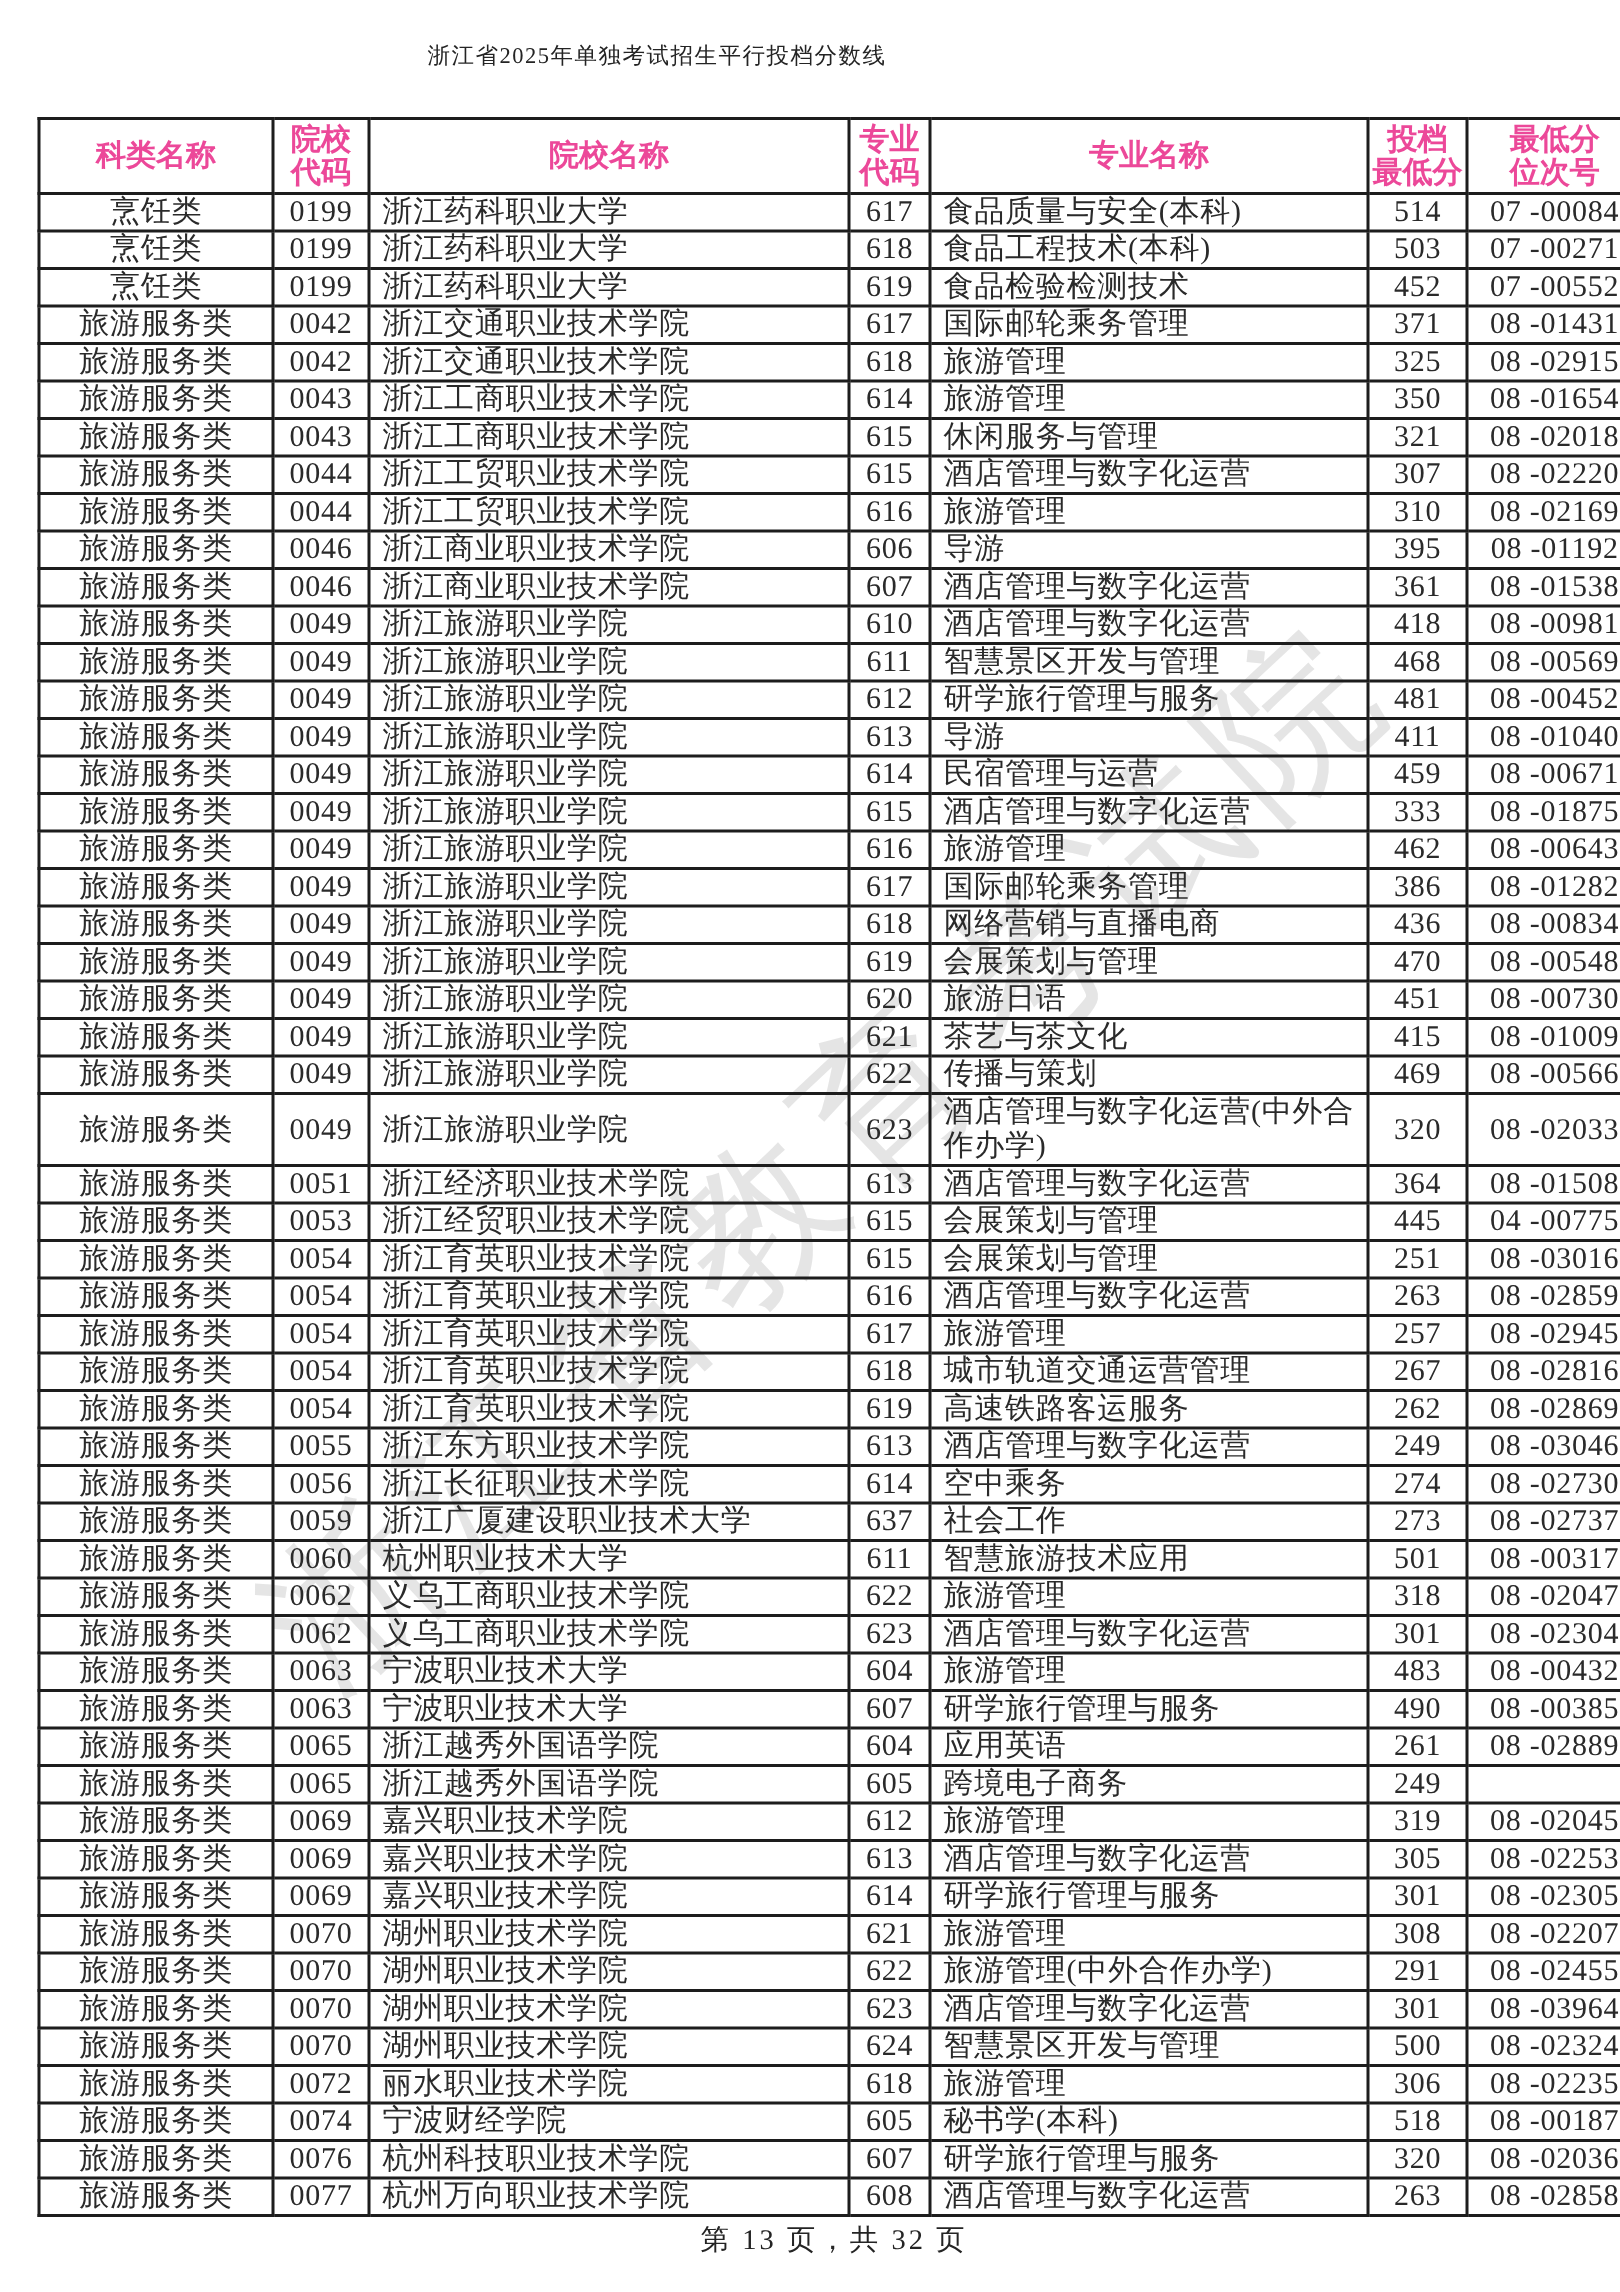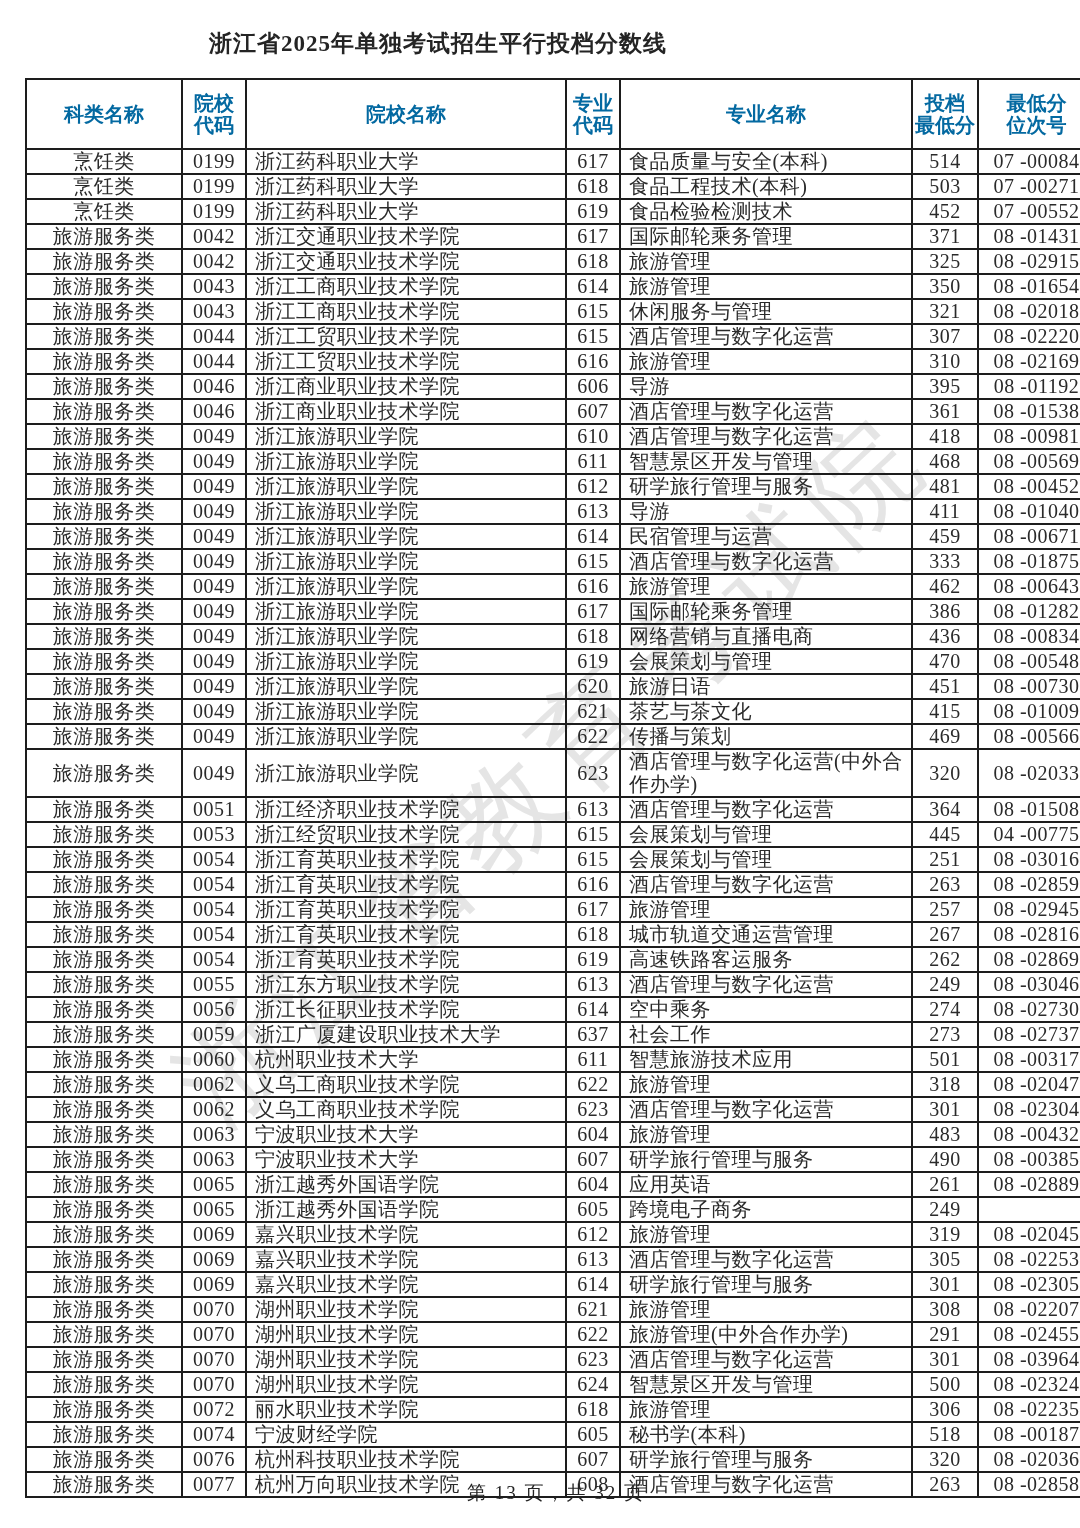--- a/index.html
+++ b/index.html
@@ -7,21 +7,21 @@
     width:1080px;height:1528px;
     background:#ffffff;
     position:relative;
     font-family:"Liberation Serif","DejaVu Serif",serif;
     color:#242424;
     overflow:hidden;
   }
   .page-title{
     position:absolute;top:28px;left:0;width:876px;
     text-align:center;
-    font-size:23px;font-weight:bold;letter-spacing:1px;
+    font-size:15px;font-weight:normal;letter-spacing:1px;
     z-index:2;
   }
   .watermark{
     position:absolute;left:552px;top:770px;
     transform:translate(-50%,-50%) rotate(-43deg);
     font-size:110px;letter-spacing:12px;
     color:#cccccc;opacity:.5;
     white-space:nowrap;z-index:0;
     pointer-events:none;
   }
@@ -36,24 +36,24 @@
   th,td{
     border:2px solid #1d1d1d;
     font-size:20px;
     overflow:hidden;
   }
   th{
     font-weight:bold;
     white-space:pre-line;
     line-height:22px;
     height:46px;
-    padding:11px 2px;
+    padding:1px 2px;
     text-align:center;
     vertical-align:middle;
-    color:#0369a1;
+    color:#ec4899;
   }
   td{
     height:23px;
     line-height:23px;
     padding:0 2px;
     vertical-align:middle;
     letter-spacing:.5px;
     color:#2a2a2a;
   }
   td.left{text-align:left;padding-left:8px;}

